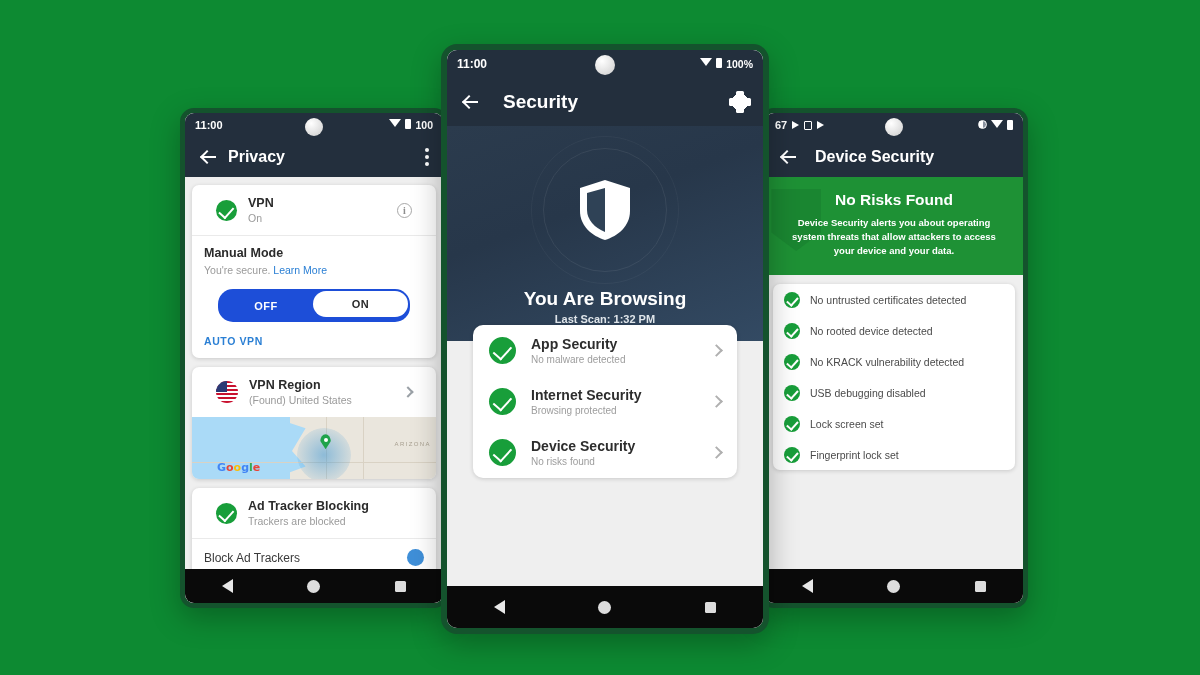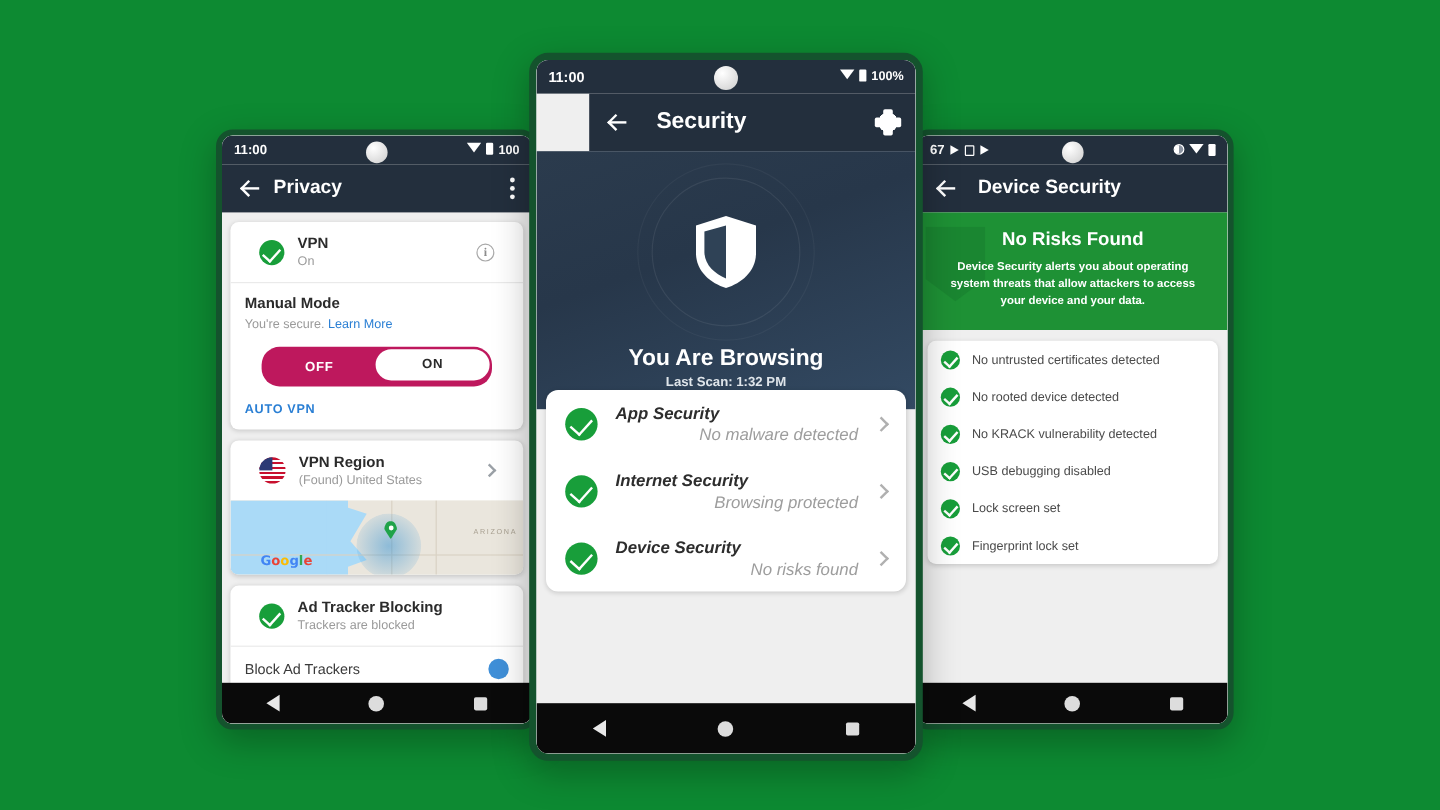--- a/index.html
+++ b/index.html
@@ -102,21 +102,21 @@
     color:#8d8d8d; font-size:10px; font-weight:bold; display:flex;
     align-items:center;justify-content:center; font-family:"Liberation Serif",serif;
   }
   .divider{ height:1px; background:#eaeaea; }
   .manual { padding:10px 12px 0 12px; }
   .manual h4{ font-size:12.5px; color:#2b2b2b; }
   .manual p { font-size:10.5px; color:#9a9a9a; margin-top:4px; }
   .manual a { color:#2a7fd4; text-decoration:none; }
   .toggle {
     margin:13px auto 0; width:192px; height:33px; border-radius:15px;
-    background:#be185d; display:flex; align-items:center; position:relative;
+    background:#1d4ed8; display:flex; align-items:center; position:relative;
   }
   .toggle .opt { flex:1; text-align:center; font-size:11px; font-weight:bold; letter-spacing:.5px; }
   .toggle .off { color:#fff; }
   .toggle .knob {
     position:absolute; right:2px; top:2px; width:95px; height:26px;
     background:#fff; border-radius:13px; display:flex; align-items:center; justify-content:center;
     font-size:11px; font-weight:bold; color:#2b2b2b; letter-spacing:.5px;
   }
   .autovpn { padding:13px 12px 11px; font-size:10.5px; color:#2a7fd4; font-weight:bold; letter-spacing:.6px; }
   .map { height:62px; position:relative; background:#eae6dd; overflow:hidden; }
@@ -156,43 +156,43 @@
   .green-panel h3 { font-size:15.5px; font-weight:bold; position:relative; }
   .green-panel p  { font-size:9.5px; line-height:1.45; margin-top:7px; font-weight:bold; position:relative; }
   .r-list { margin:9px 8px 0; }
   .r-item { display:flex; align-items:center; gap:10px; padding:7.5px 11px; }
   .r-item span{ font-size:10.5px; color:#4a4a4a; }
 
   
   #phone-center { left:441px; top:44px; width:328px; height:590px; z-index:5; border-width:6px; border-radius:16px; }
   #phone-center .statusbar { height:28px; font-size:12px; }
   #phone-center .notch-dot{ width:20px;height:20px; top:5px; }
-  #phone-center .appbar { height:48px; justify-content:space-between;margin-left:44px; }
+  #phone-center .appbar { height:48px; justify-content:space-between; }
   #phone-center .appbar .title{ font-size:19px; }
   .hero {
     background:linear-gradient(160deg,#2b3b4d 0%,#27374a 40%,#334a63 100%);
     padding:22px 0 16px; text-align:center; position:relative;
   }
   .ring {
     width:124px;height:124px;border-radius:50%;margin:0 auto;
     border:1px solid rgba(255,255,255,.075);
     display:flex;align-items:center;justify-content:center; position:relative;
   }
   .ring::before{
     content:''; position:absolute; inset:-13px; border-radius:50%;
     border:1px solid rgba(255,255,255,.045);
   }
   .shield { width:52px;height:62px; position:relative; }
   .shield svg{ display:block; }
   .hero h2 { color:#fff; font-size:19px; font-weight:bold; margin-top:16px; }
   .hero .scan { color:#dfe5ea; font-size:11px; font-weight:bold; margin-top:3px; }
-  .c-card { margin:-16px 8px 0; position:relative; z-index:3; border-radius:10px;font-style:italic; }
+  .c-card { margin:-16px 26px 0; position:relative; z-index:3; border-radius:10px; }
   .c-row { display:flex; align-items:center; gap:15px; padding:11px 16px; }
   .c-name{ font-size:14px; font-weight:bold; color:#2d2d2d; }
-  .c-sub { font-size:14px; color:#9d9d9d; margin-top:2px;text-align:right; }
+  .c-sub { font-size:10px; color:#9d9d9d; margin-top:2px; }
   .c-chev{ width:9px;height:9px;border-top:2px solid #b0b0b0;border-right:2px solid #b0b0b0;transform:rotate(45deg); }
   #phone-center .navbar{ height:42px; }
 </style>
 </head>
 <body style="background: rgb(13, 138, 50);">
 
 <div class="stage">
 
   <div class="phone" id="phone-left">
     <div class="screen">

